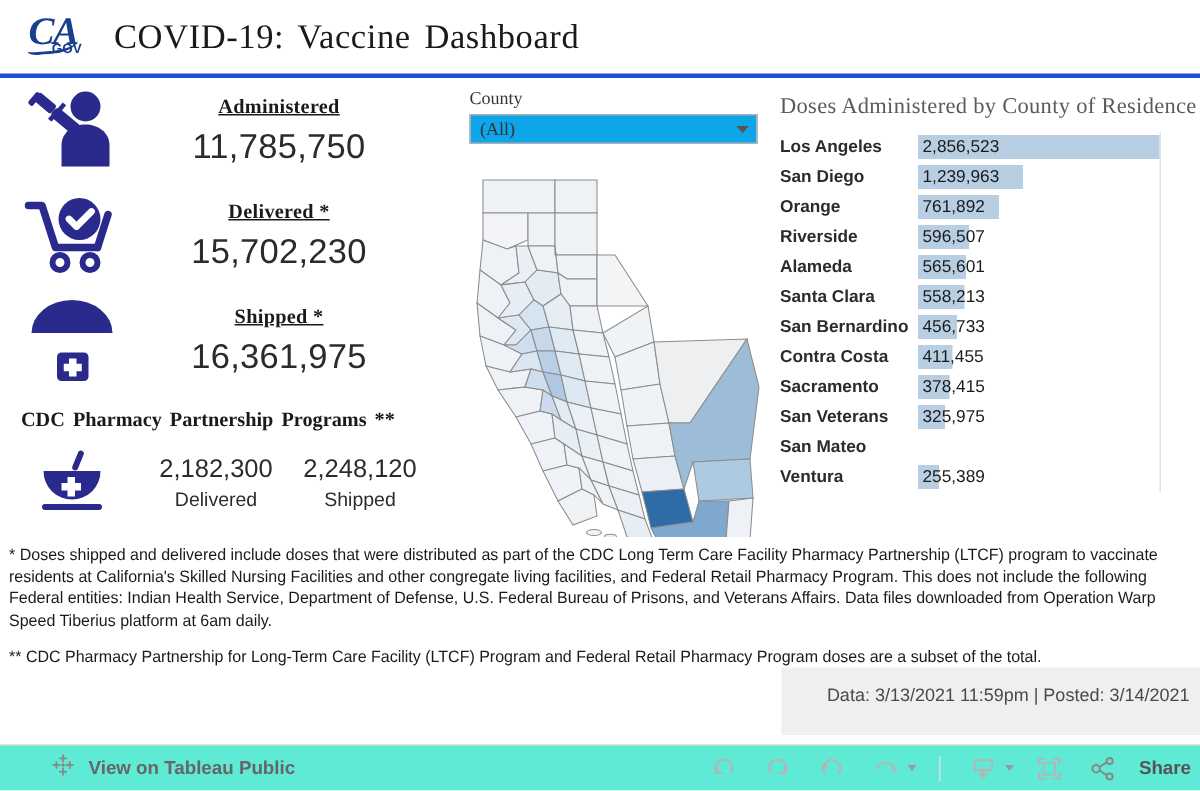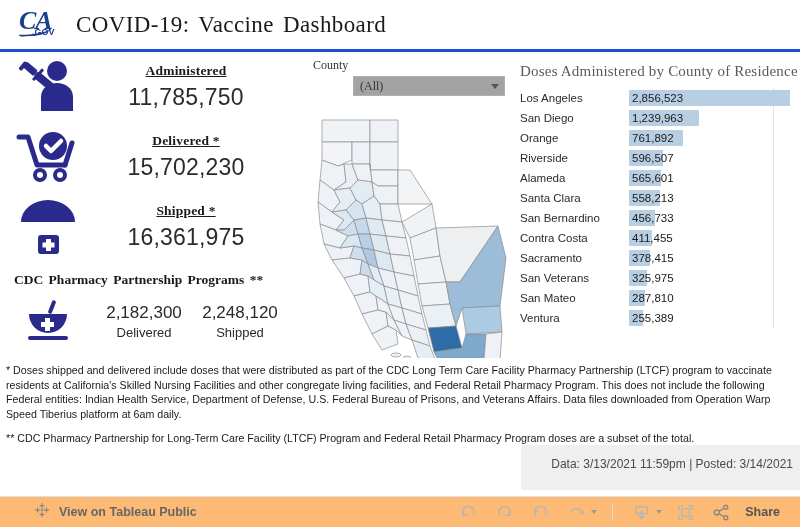--- a/index.html
+++ b/index.html
@@ -63,41 +63,40 @@
   .cdc-row { display: flex; align-items: center; margin-top: 10px; }
   .cdc-icon { width: 96px; display: flex; justify-content: center; }
   .cdc-pair { text-align: center; width: 96px; }
   .cdc-num { font-size: 17px; color: #2b2b2b; }
   .cdc-sub { font-size: 13px; color: #2b2b2b; margin-top: 2px; }
 
   
   .filter { position: absolute; left: 313px; top: 58px; width: 192px; }
   .filter-label { font-family: "Liberation Serif", serif; font-size: 12px; color: #333; margin-bottom: 3px; }
   .filter-box {
-    height: 20px; border: 1px solid #b0b0b0; background: #a3a3a3;
+    height: 20px; border: 1px solid #b0b0b0; background: #0ea5e9;
     display: flex; align-items: center; justify-content: space-between;
     padding: 0 5px 0 6px;
-    margin-left: 40px;
   }
   .filter-val { font-family: "Liberation Serif", serif; font-size: 12px; color: #333; }
   .caret { width: 0; height: 0; border-left: 4px solid transparent; border-right: 4px solid transparent; border-top: 5px solid #555; }
 
   
   .map-wrap { position: absolute; left: 310px; top: 108px; width: 205px; height: 250px; }
 
   
   .chart { position: absolute; left: 520px; top: 62px; width: 280px; }
   .chart-title {
     font-family: "Liberation Serif", serif; font-size: 15px; color: #5a5a5a;
     line-height: 1.22; margin-bottom: 8px; letter-spacing: 0.2px;
   }
   .chart-body { position: relative; }
   .axis-line { position: absolute; left: 253px; top: 0; bottom: 0; width: 1px; background: #e3e3e3; }
   .bar-row { display: flex; align-items: center; height: 20px; }
-  .bar-name { width: 109px; font-size: 11.5px; color: #2b2b2b; white-space: nowrap; }
+  .bar-name { width: 92px; font-size: 11.5px; color: #2b2b2b; white-space: nowrap; font-weight: bold; }
   .bar-area { position: relative; flex: 1; height: 16px; }
   .bar-fill { position: absolute; left: 0; top: 0; height: 16px; background: #b8cfe3; }
   .bar-val { position: absolute; left: 3px; top: 0; height: 16px; line-height: 16px; font-size: 11.5px; color: #1a1a1a; white-space: nowrap; }
 
   
   .notes { position: absolute; left: 6px; top: 363px; width: 792px; }
   .note {
     font-size: 11px; color: #1a1a1a; line-height: 1.33;
     transform: scaleX(0.97); transform-origin: left center;
   }
@@ -109,26 +108,26 @@
   }
   .datebox {
     position: absolute; left: 521px; top: 445px; width: 279px; height: 45px;
     background: #efefef; padding: 9px 7px 0 0; text-align: right;
   }
   .datebox span { font-size: 12px; color: #4a4a4a; line-height: 1.5; }
 
   
   .toolbar {
     position: absolute; left: 0; bottom: 0; width: 800px; height: 31px;
-    background: #fdba74; border-top: 1px solid #e0e0e0;
+    background: #5eead4; border-top: 1px solid #e0e0e0;
     display: flex; align-items: center;
   }
   .tb-left { display: flex; align-items: center; margin-left: 34px; }
   .tb-left-label { font-size: 12.5px; color: #666; margin-left: 9px; font-weight: bold; }
-  .tb-right { margin-left: auto; display: flex; align-items: center; margin-right: 20px; gap: 2px; }
+  .tb-right { margin-left: auto; display: flex; align-items: center; margin-right: 6px; gap: 2px; }
   .tb-btn { width: 34px; height: 28px; display: flex; align-items: center; justify-content: center; }
   .tb-caret { width: 0; height: 0; border-left: 3.5px solid transparent; border-right: 3.5px solid transparent; border-top: 4.5px solid #9a9a9a; margin-left: -4px; margin-right: 4px; }
   .tb-div { width: 1px; height: 17px; background: #dcdcdc; margin: 0 9px; }
   .tb-share-label { font-size: 12.5px; color: #555; margin-left: 5px; font-weight: bold; }
 </style>
 </head>
 <body>
 
 <div id="root">
 
@@ -372,24 +371,20 @@
           </div>
           <div class="bar-row">
             <div class="bar-name">San Veterans</div>
             <div class="bar-area">
               <div class="bar-fill" style="width: 18.3727px; background: rgb(184, 207, 227);"></div>
               <div class="bar-val">325,975</div>
             </div>
           </div>
           <div class="bar-row">
             <div class="bar-name">San Mateo</div>
-            <div class="bar-area">
-              <div class="bar-fill" style="width: 16.2216px; background: rgb(184, 207, 227);"></div>
-              <div class="bar-val">287,810</div>
-            </div>
           </div>
           <div class="bar-row">
             <div class="bar-name">Ventura</div>
             <div class="bar-area">
               <div class="bar-fill" style="width: 14.3943px; background: rgb(184, 207, 227);"></div>
               <div class="bar-val">255,389</div>
             </div>
           </div>
         </div>
     </div>

